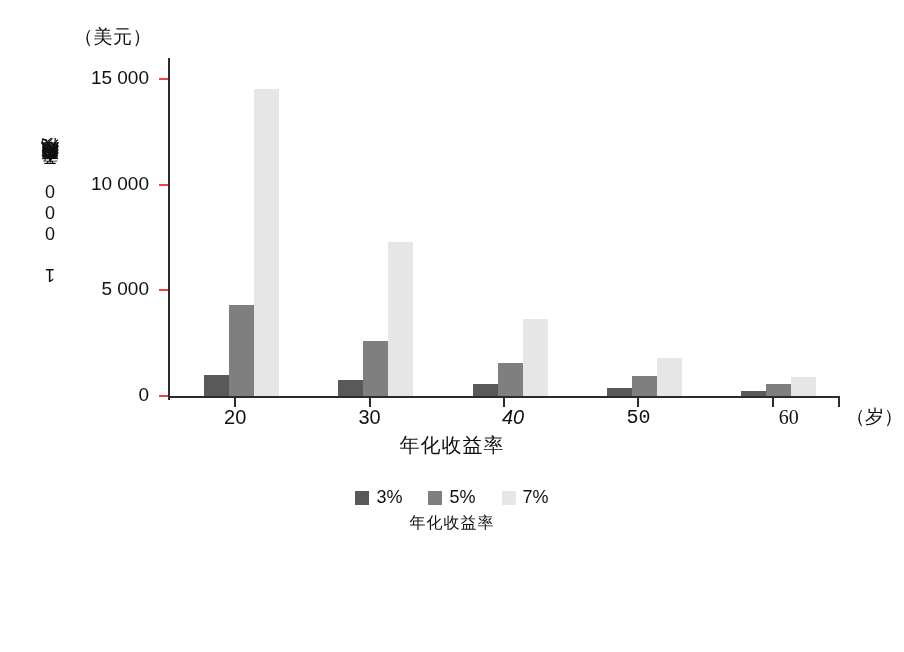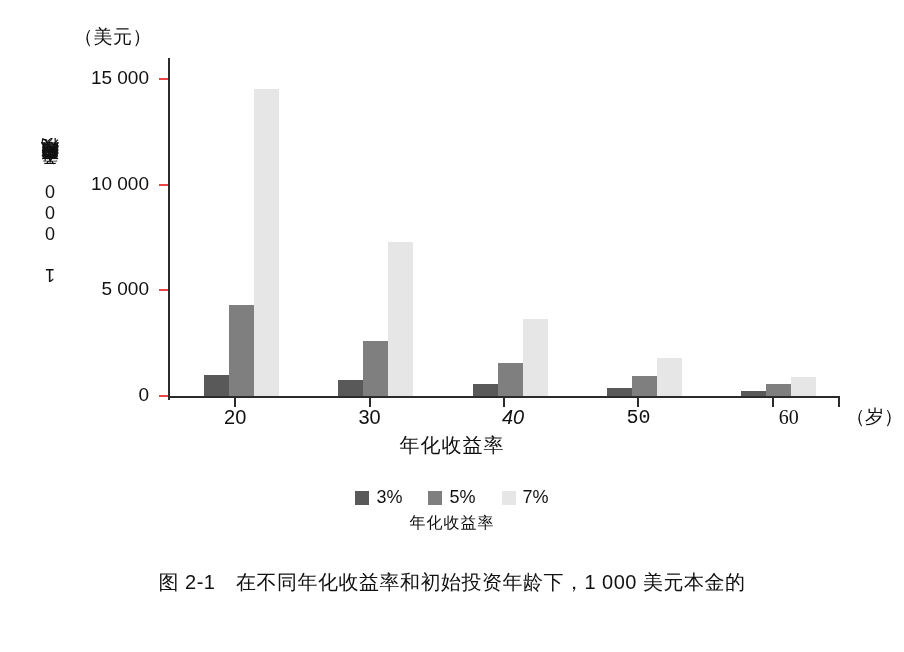--- a/index.html
+++ b/index.html
@@ -285,16 +285,15 @@
         <span>5%</span>
       </div>
       <div class="legend-item">
         <span class="legend-swatch" style="background: rgb(230, 230, 230);"></span>
         <span>7%</span>
       </div>
     </div>
   <div class="legend-title">年化收益率</div>
 
   <div class="caption">
-    <span class="caption-line">图 2-1　在不同年化收益率和初始投资年龄下，1 000 美元本金的</span>
   </div>
 
 </div>
 
 </body></html>

